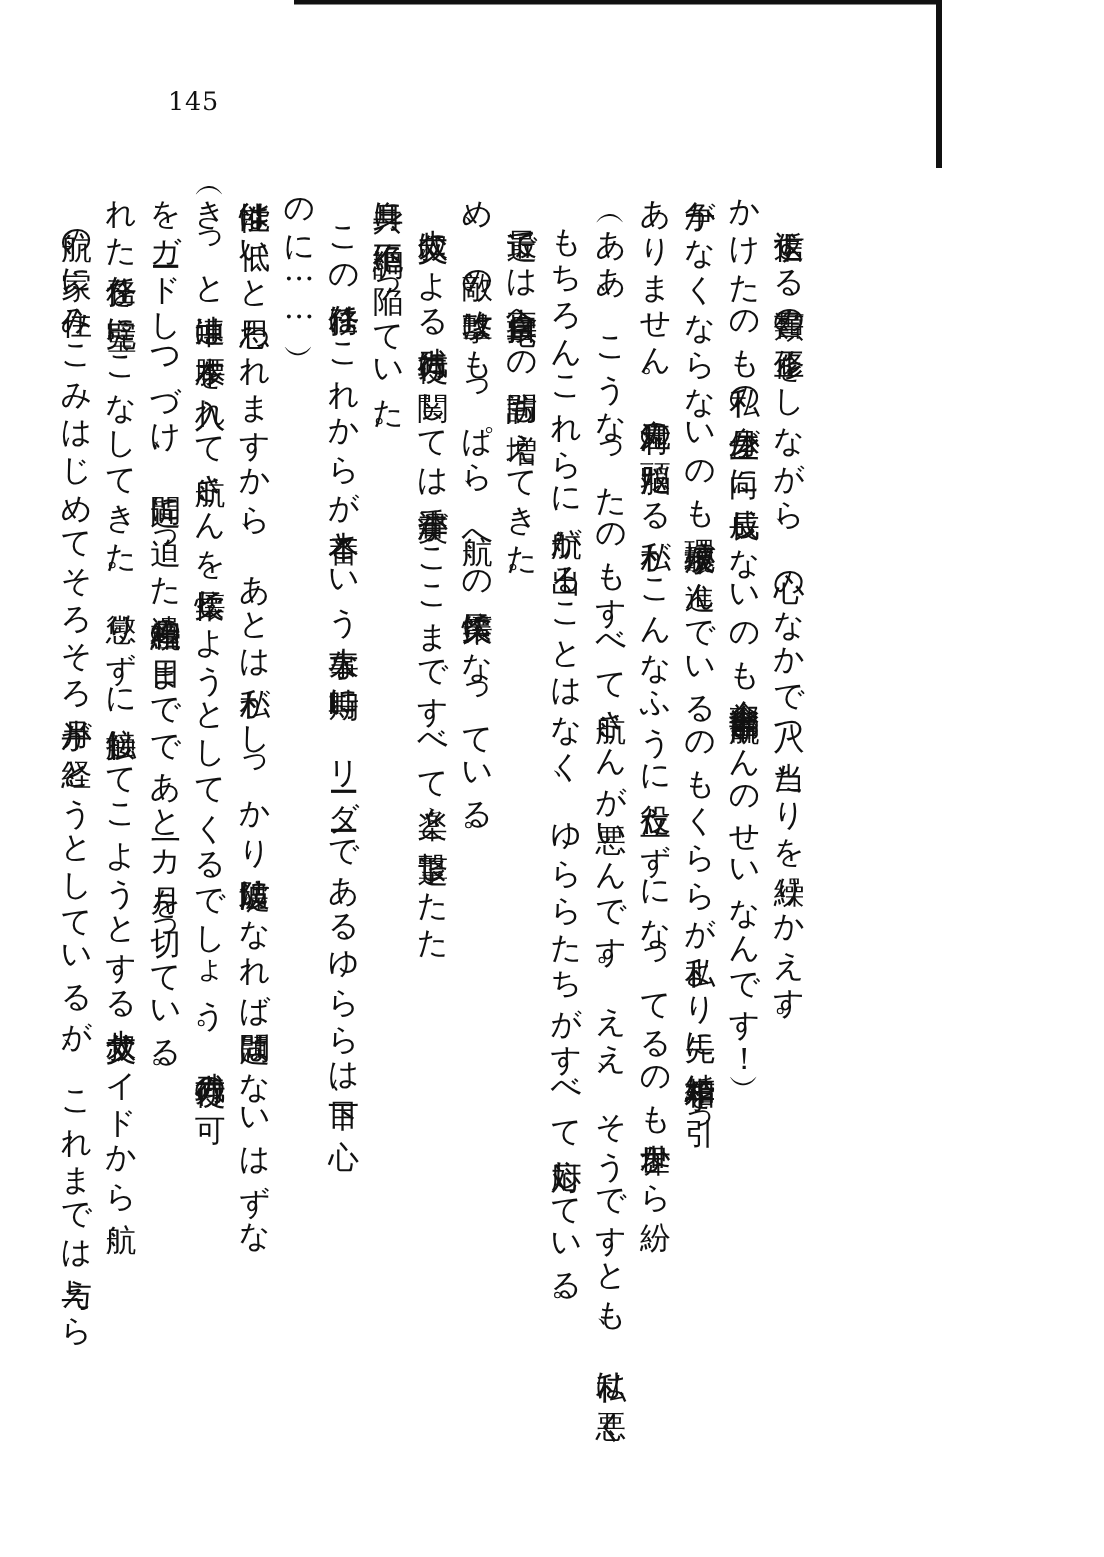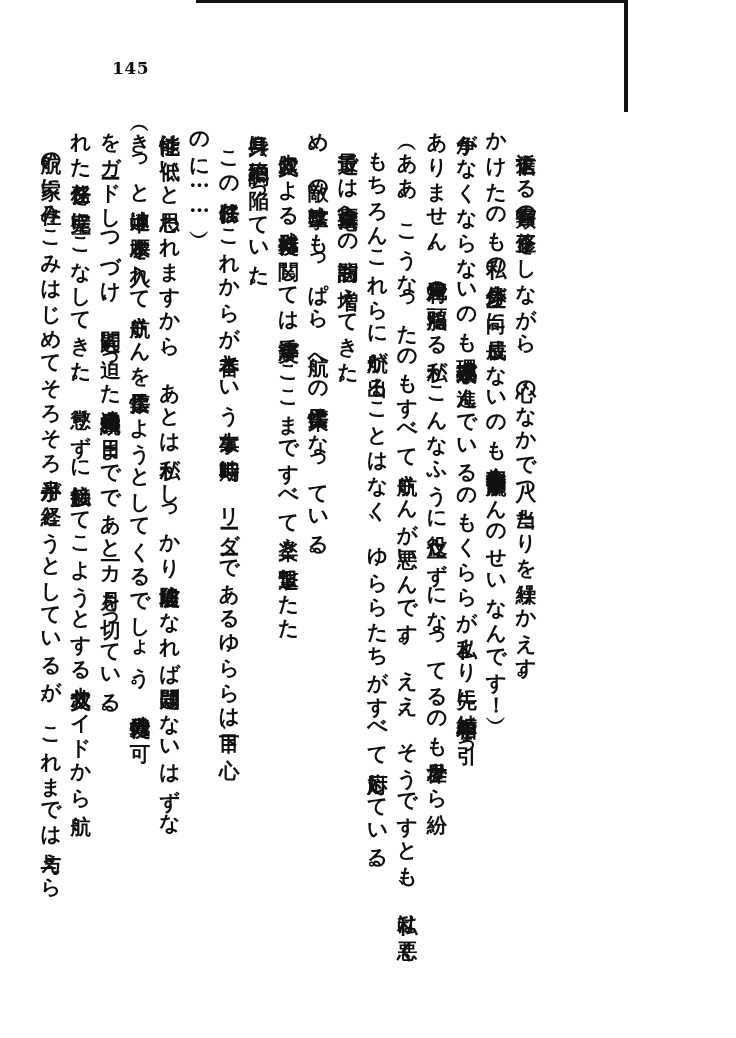--- a/index.html
+++ b/index.html
@@ -7,21 +7,20 @@
     padding: 0;
     background: #ffffff;
   }
   #page {
     position: relative;
     width: 628px;
     height: 1038px;
     background: #ffffff;
     overflow: hidden;
     font-family: "DejaVu Serif", "Liberation Serif", serif;
-    font-weight: bold;
   }
   
   .edge-top {
     position: absolute;
     top: 0px;
     left: 196px;
     width: 540px;
     height: 3px;
     background: #111111;
   }

